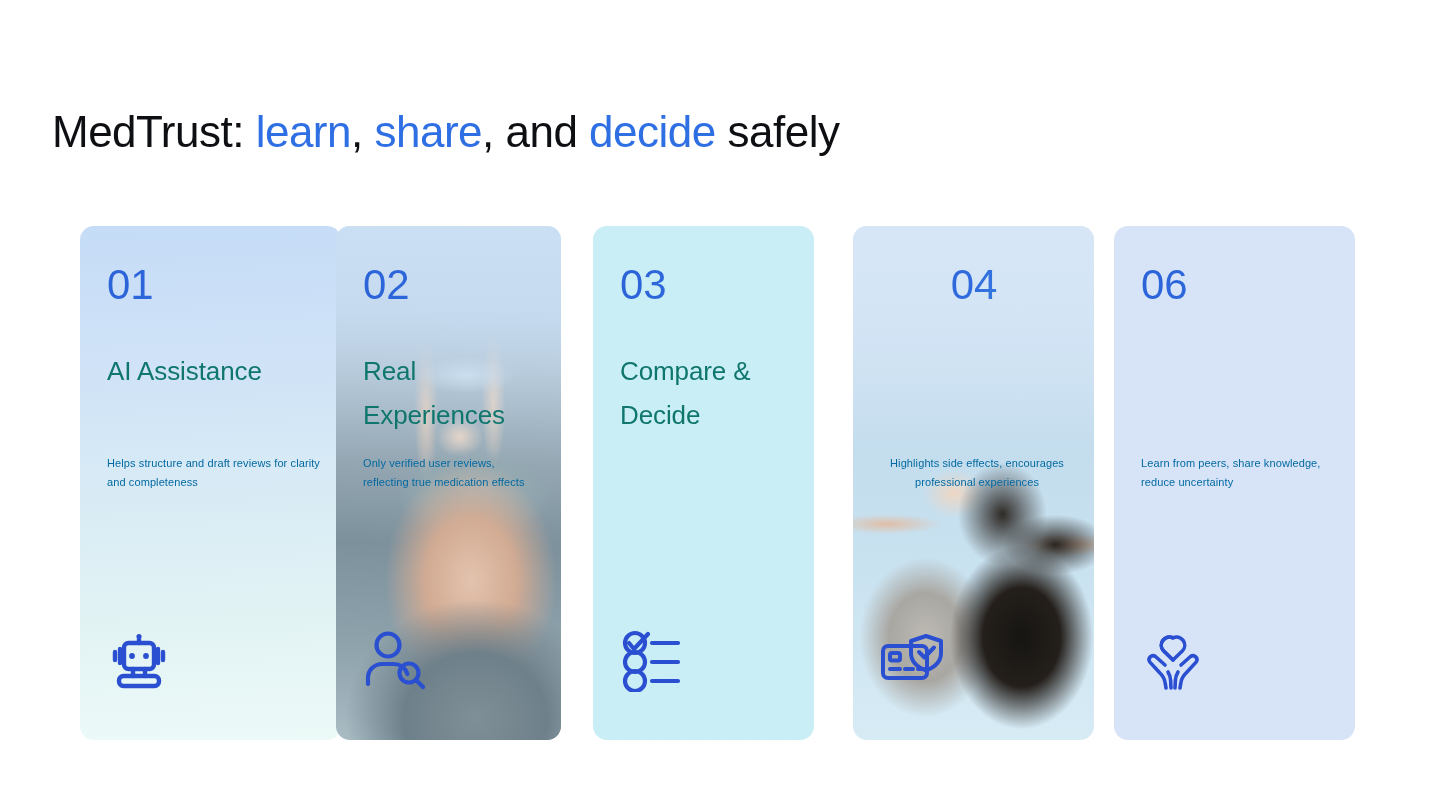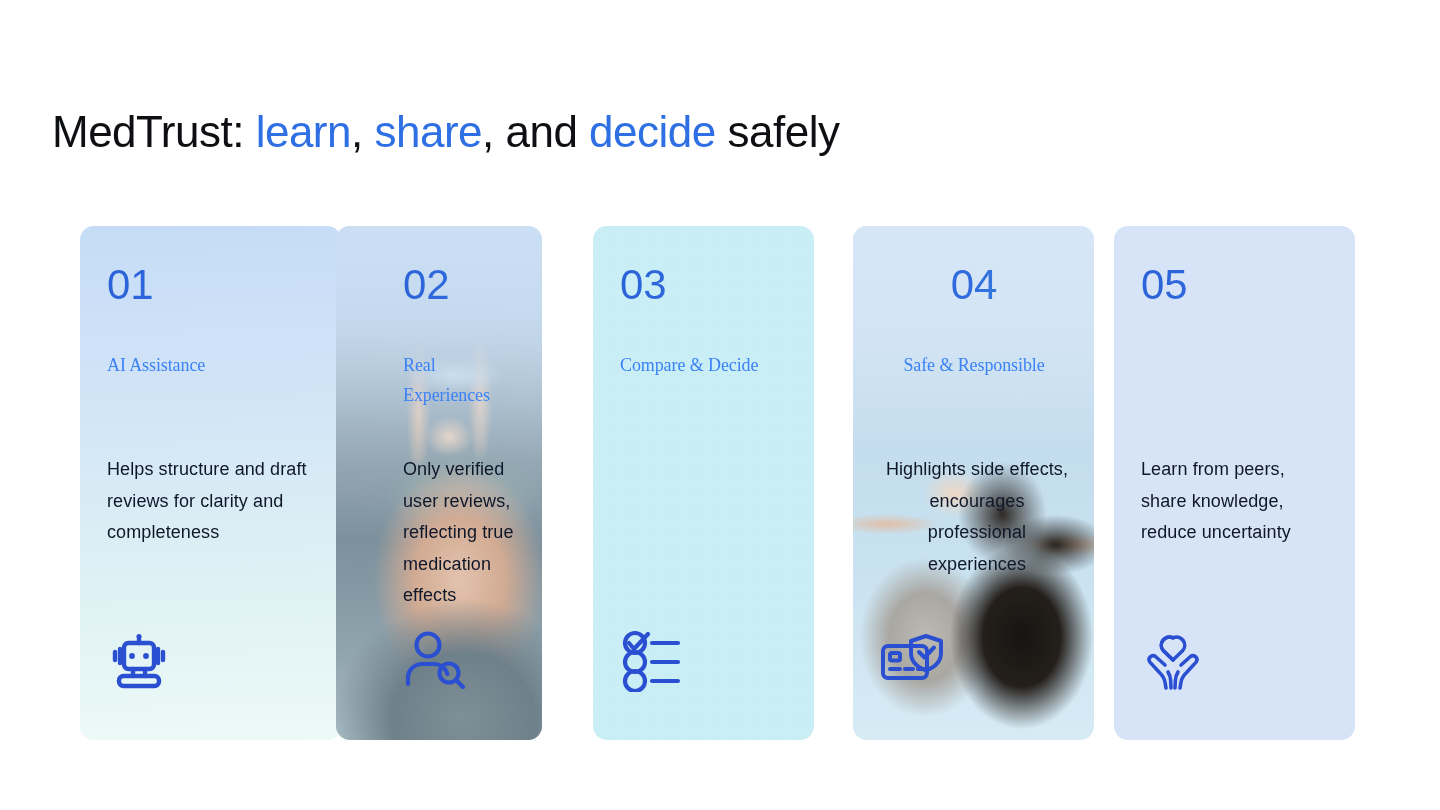--- a/index.html
+++ b/index.html
@@ -38,21 +38,21 @@
   }
   .card-inner{
     position:relative;
     width:100%;height:100%;
     padding:38px 26px 0 27px;
     box-sizing:border-box;
     z-index:5;
   }
 
   .c1{ left:8px;   width:261px; }
-  .c2{ left:264px; width:206px;padding-left:40px; }
+  .c2{ left:264px; width:225px; }
   .c3{ left:521px; width:221px; }
   .c4{ left:781px; width:241px;text-align:center; }
   .c5{ left:1042px;width:241px; }
 
   
   .bg{ position:absolute; inset:0; z-index:0; }
 
   .bg-c1{
     background:linear-gradient(178deg,#c5dcf7 0%,#cfe2f7 26%,#d9ecf5 54%,#e2f3f4 76%,#ecfaf8 100%);
   }
@@ -123,35 +123,34 @@
     font-weight:400;
     line-height:1;
     letter-spacing:0px;
     background:linear-gradient(100deg,#2b62d8 0%,#2f6ade 48%,#3f9ae0 100%);
     -webkit-background-clip:text;
     background-clip:text;
     color:transparent;
     margin:0 0 44px 0;
   }
   .c-title{
-    font-size:18px;
+    font-size:26px;
     font-weight:500;
     line-height:1.68;
-    color:#3b82f6;
+    color:#0f766e;
     margin:0;
     letter-spacing:-0.1px;
-    font-family:Liberation Serif, serif;
   }
   .c-desc{
     position:absolute;
     left:27px; right:20px;
     top:228px;
-    font-size:18px;
+    font-size:11px;
     line-height:1.75;
-    color:#0f172a;
+    color:#0369a1;
     margin:0;
     letter-spacing:0.1px;
   }
   .c-icon{
     position:absolute;
     left:27px;
     bottom:48px;
     width:64px;height:64px;
   }
   .c-icon svg{ display:block; width:100%;height:100%; }
@@ -223,40 +222,39 @@
           <line x1="32" y1="53" x2="58" y2="53"></line>
         </svg>
       </div>
     </div>
   </div>
 
   <div class="card c4">
     <div class="bg bg-c4"></div>
     <div class="card-inner">
       <div class="num">04</div>
-      <div class="c-title">Safe &amp; Responsible</div>
       <div class="c-desc">Highlights side effects, encourages professional experiences</div>
       <div class="c-icon">
         <svg viewBox="0 0 64 64" fill="none" stroke="#2b4fd1" stroke-width="4" stroke-linecap="round" stroke-linejoin="round">
           <rect x="3" y="18" width="44" height="32" rx="5"></rect>
           <rect x="10" y="25" width="10" height="7.5" rx="1.8"></rect>
           <line x1="10" y1="41" x2="20" y2="41"></line>
           <line x1="25" y1="41" x2="33" y2="41"></line>
           <line x1="38" y1="41" x2="44" y2="41"></line>
           <path d="M46 8 L61 13 v12 c0 9 -7 14.5 -15 17.5 c-8 -3 -15 -8.5 -15 -17.5 V13 Z" fill="none"></path>
           <polyline points="39,24 44.5,29.5 54,19.5"></polyline>
         </svg>
       </div>
     </div>
   </div>
 
   <div class="card c5">
     <div class="bg bg-c5"></div>
     <div class="card-inner">
-      <div class="num">05</div>
+      <div class="num">06</div>
       <div class="c-desc">Learn from peers, share knowledge, reduce uncertainty</div>
       <div class="c-icon">
         <svg viewBox="0 0 64 64" fill="none" stroke="#2b4fd1" stroke-width="3.6" stroke-linecap="round" stroke-linejoin="round">
           <path d="M32 32 L22.5 22.8 a8.2 8.2 0 0 1 9.5 -13 a8.2 8.2 0 0 1 9.5 13 Z"></path>
           <path d="M32 9.8 a8.2 8.2 0 0 0 -9.5 13 L32 32"></path>
           <path d="M24 37 L14.5 28.5 a4 4 0 0 0 -5.6 5.6 L18 44 c3 3 5.5 6 6 10 l1 6"></path>
           <path d="M40 37 L49.5 28.5 a4 4 0 0 1 5.6 5.6 L46 44 c-3 3 -5.5 6 -6 10 l-1 6"></path>
           <path d="M27 44 c1.5 2.5 2.4 5 2.6 8 l.4 8"></path>
           <path d="M37 44 c-1.5 2.5 -2.4 5 -2.6 8 l-.4 8"></path>
         </svg>

